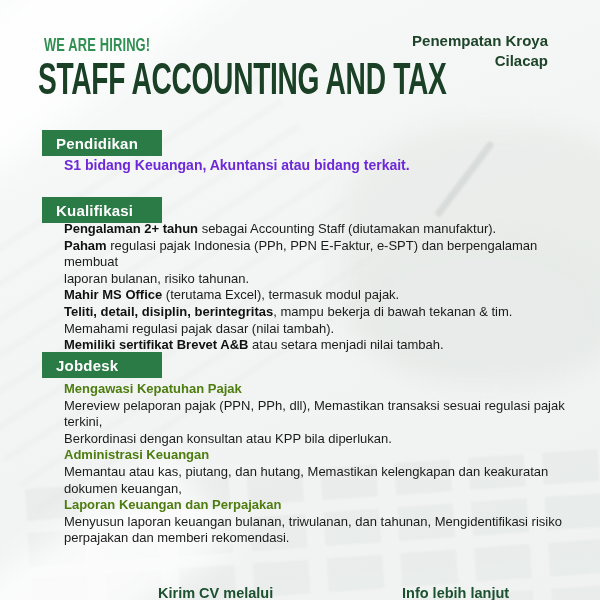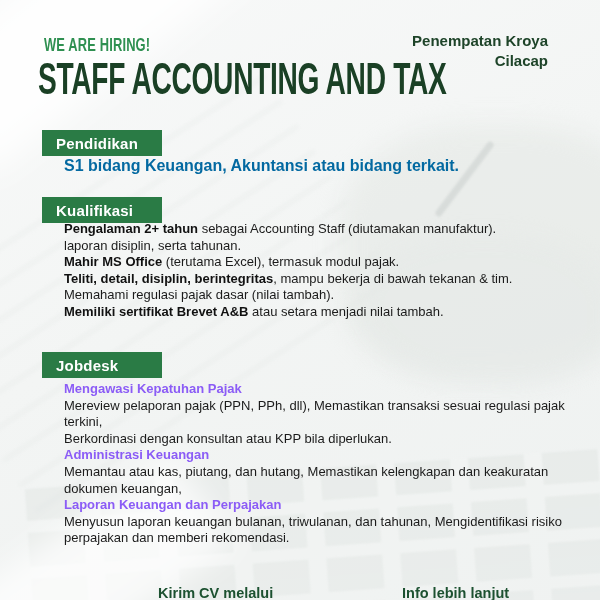--- a/index.html
+++ b/index.html
@@ -48,28 +48,28 @@
     font-size:15px; font-weight:700; color:#1e4429; line-height:1.32; }
 
   .badge{ position:absolute; left:42px; width:120px; height:26px;
     background:#2a7b45; color:#ffffff; font-size:15px; font-weight:700;
     padding:5px 0 0 14px; letter-spacing:.2px; }
   .badge-pendidikan{ top:130px; }
   .badge-kualifikasi{ top:197px; }
   .badge-jobdesk{ top:352px; }
 
   .pendidikan-text{ position:absolute; left:64px; top:157px;
-    font-size:16px; font-weight:700; color:#0369a1; }
+    font-size:14px; font-weight:700; color:#6d28d9; }
 
   .list{ position:absolute; left:64px; width:514px;
     font-size:13px; color:#1b1b1b; line-height:16.6px; }
   .list b{ font-weight:700; color:#111; }
   .kualifikasi-list{ top:221px; }
   .jobdesk-list{ top:381px; }
-  .jd-heading{ font-weight:700; color:#8b5cf6; }
+  .jd-heading{ font-weight:700; color:#4d7c0f; }
 
   .footer-label{ position:absolute; top:585px; font-size:14.5px; font-weight:700;
     color:#1c5130; white-space:nowrap;text-align:right; }
   .footer-cv{ left:158px; }
   .footer-info{ left:402px; }
 </style>
 </head>
 <body>
 
 <div class="poster">
@@ -90,21 +90,22 @@
       <span>Penempatan Kroya</span><br>
       <span>Cilacap</span>
     </div>
 
     <div class="badge badge-pendidikan">Pendidikan</div>
     <div class="pendidikan-text">S1 bidang Keuangan, Akuntansi atau bidang terkait.</div>
 
     <div class="badge badge-kualifikasi">Kualifikasi</div>
     <div class="list kualifikasi-list">
       <div class="line"><b>Pengalaman 2+ tahun</b><span> sebagai Accounting Staff (diutamakan manufaktur).</span></div>
-      <div class="line"><b></b><span>laporan disiplin, serta tahunan.</span></div>
+      <div class="line"><b>Paham</b><span> regulasi pajak Indonesia (PPh, PPN E-Faktur, e-SPT) dan berpengalaman membuat</span></div>
+      <div class="line"><b></b><span>laporan bulanan, risiko tahunan.</span></div>
       <div class="line"><b>Mahir MS Office</b><span> (terutama Excel), termasuk modul pajak.</span></div>
       <div class="line"><b>Teliti, detail, disiplin, berintegritas</b><span>, mampu bekerja di bawah tekanan &amp; tim.</span></div>
       <div class="line"><b></b><span>Memahami regulasi pajak dasar (nilai tambah).</span></div>
       <div class="line"><b>Memiliki sertifikat Brevet A&amp;B</b><span> atau setara menjadi nilai tambah.</span></div>
     </div>
 
     <div class="badge badge-jobdesk">Jobdesk</div>
     <div class="list jobdesk-list">
       <div class="jd-heading">Mengawasi Kepatuhan Pajak</div>
       <div class="line">Mereview pelaporan pajak (PPN, PPh, dll), Memastikan transaksi sesuai regulasi pajak terkini,</div>

